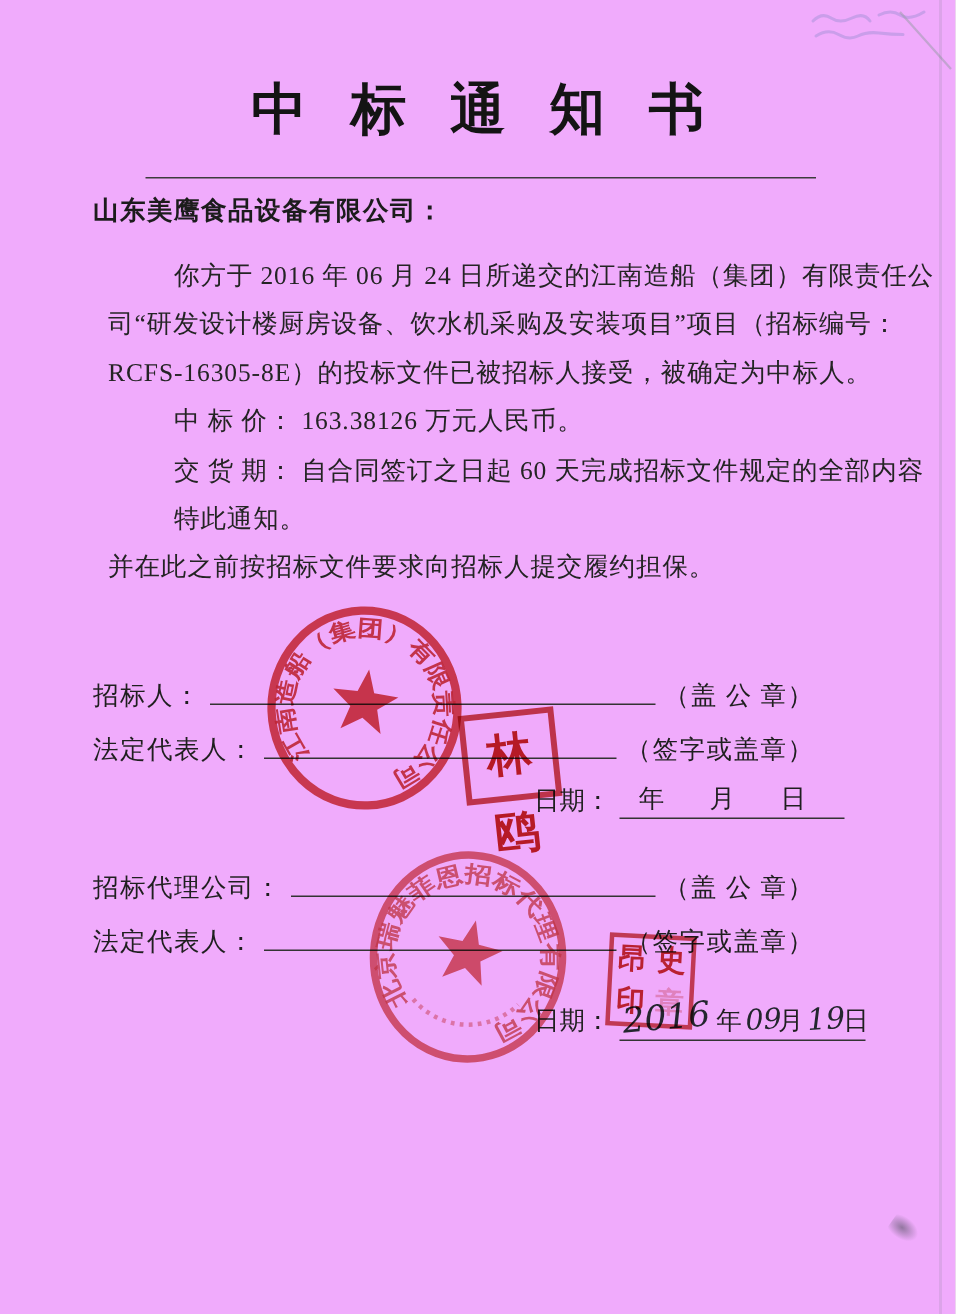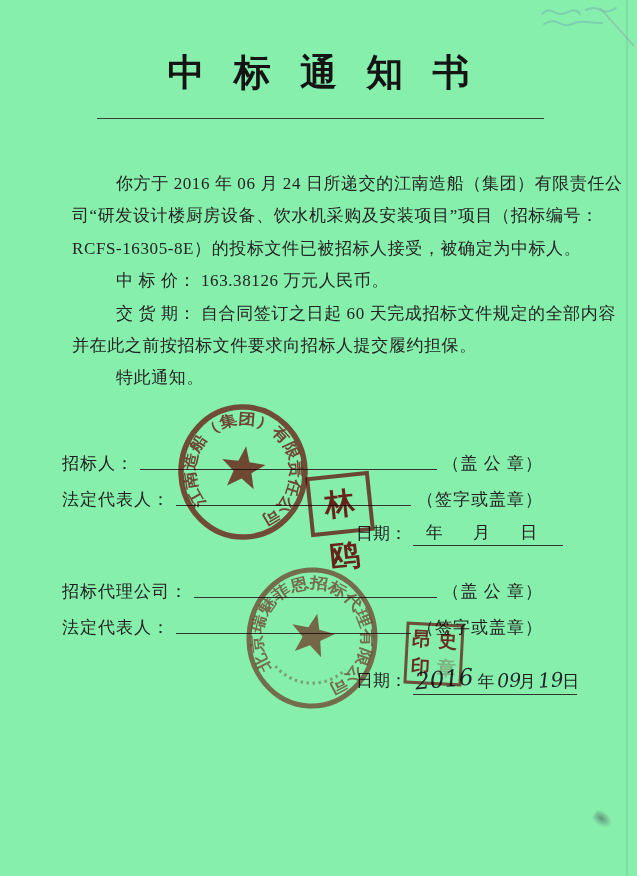--- a/index.html
+++ b/index.html
@@ -1,18 +1,18 @@
 <!DOCTYPE html>
 <html><head>
 <meta charset="utf-8">
 <style>
   html,body{margin:0;padding:0;background:#e8e8e6;}
   .page{
     position:relative; width:637px; height:876px; overflow:hidden;
-    background:#86efac;
+    background:#f0abfc;
     font-family:"Liberation Serif","DejaVu Serif",serif;
     color:#262626;
   }
   
   .doc-title{
     position:absolute; top:48px; left:0; width:637px;
     text-align:center; font-size:37px; font-weight:700; color:#141414;
     letter-spacing:10px; text-indent:10px; white-space:nowrap;
   }
   .title-rule{
@@ -95,29 +95,30 @@
     transform:rotate(35deg);
   }
 </style>
 </head>
 <body>
 
 <div class="page">
 
   <div class="doc-title">中 标 通 知 书</div>
   <div class="title-rule"></div>
+  <div class="addressee">山东美鹰食品设备有限公司：</div>
 
   <div class="body-text">
     <div class="line indent">你方于 2016 年 06 月 24 日所递交的江南造船（集团）有限责任公</div>
     <div class="line">司“研发设计楼厨房设备、饮水机采购及安装项目”项目（招标编号：</div>
     <div class="line">RCFS-16305-8E）的投标文件已被招标人接受，被确定为中标人。</div>
     <div class="line indent">中 标 价： 163.38126 万元人民币。</div>
     <div class="line indent">交 货 期： 自合同签订之日起 60 天完成招标文件规定的全部内容</div>
+    <div class="line indent">特此通知。</div>
     <div class="line">并在此之前按招标文件要求向招标人提交履约担保。</div>
-    <div class="line indent">特此通知。</div>
   </div>
 
   <div class="sig-row row1a">
     <span>招标人：</span>
     <span class="sline"></span>
     <span>（盖  公  章）</span>
   </div>
   <div class="sig-row row2a">
     <span>法定代表人：</span>
     <span class="sline"></span>

